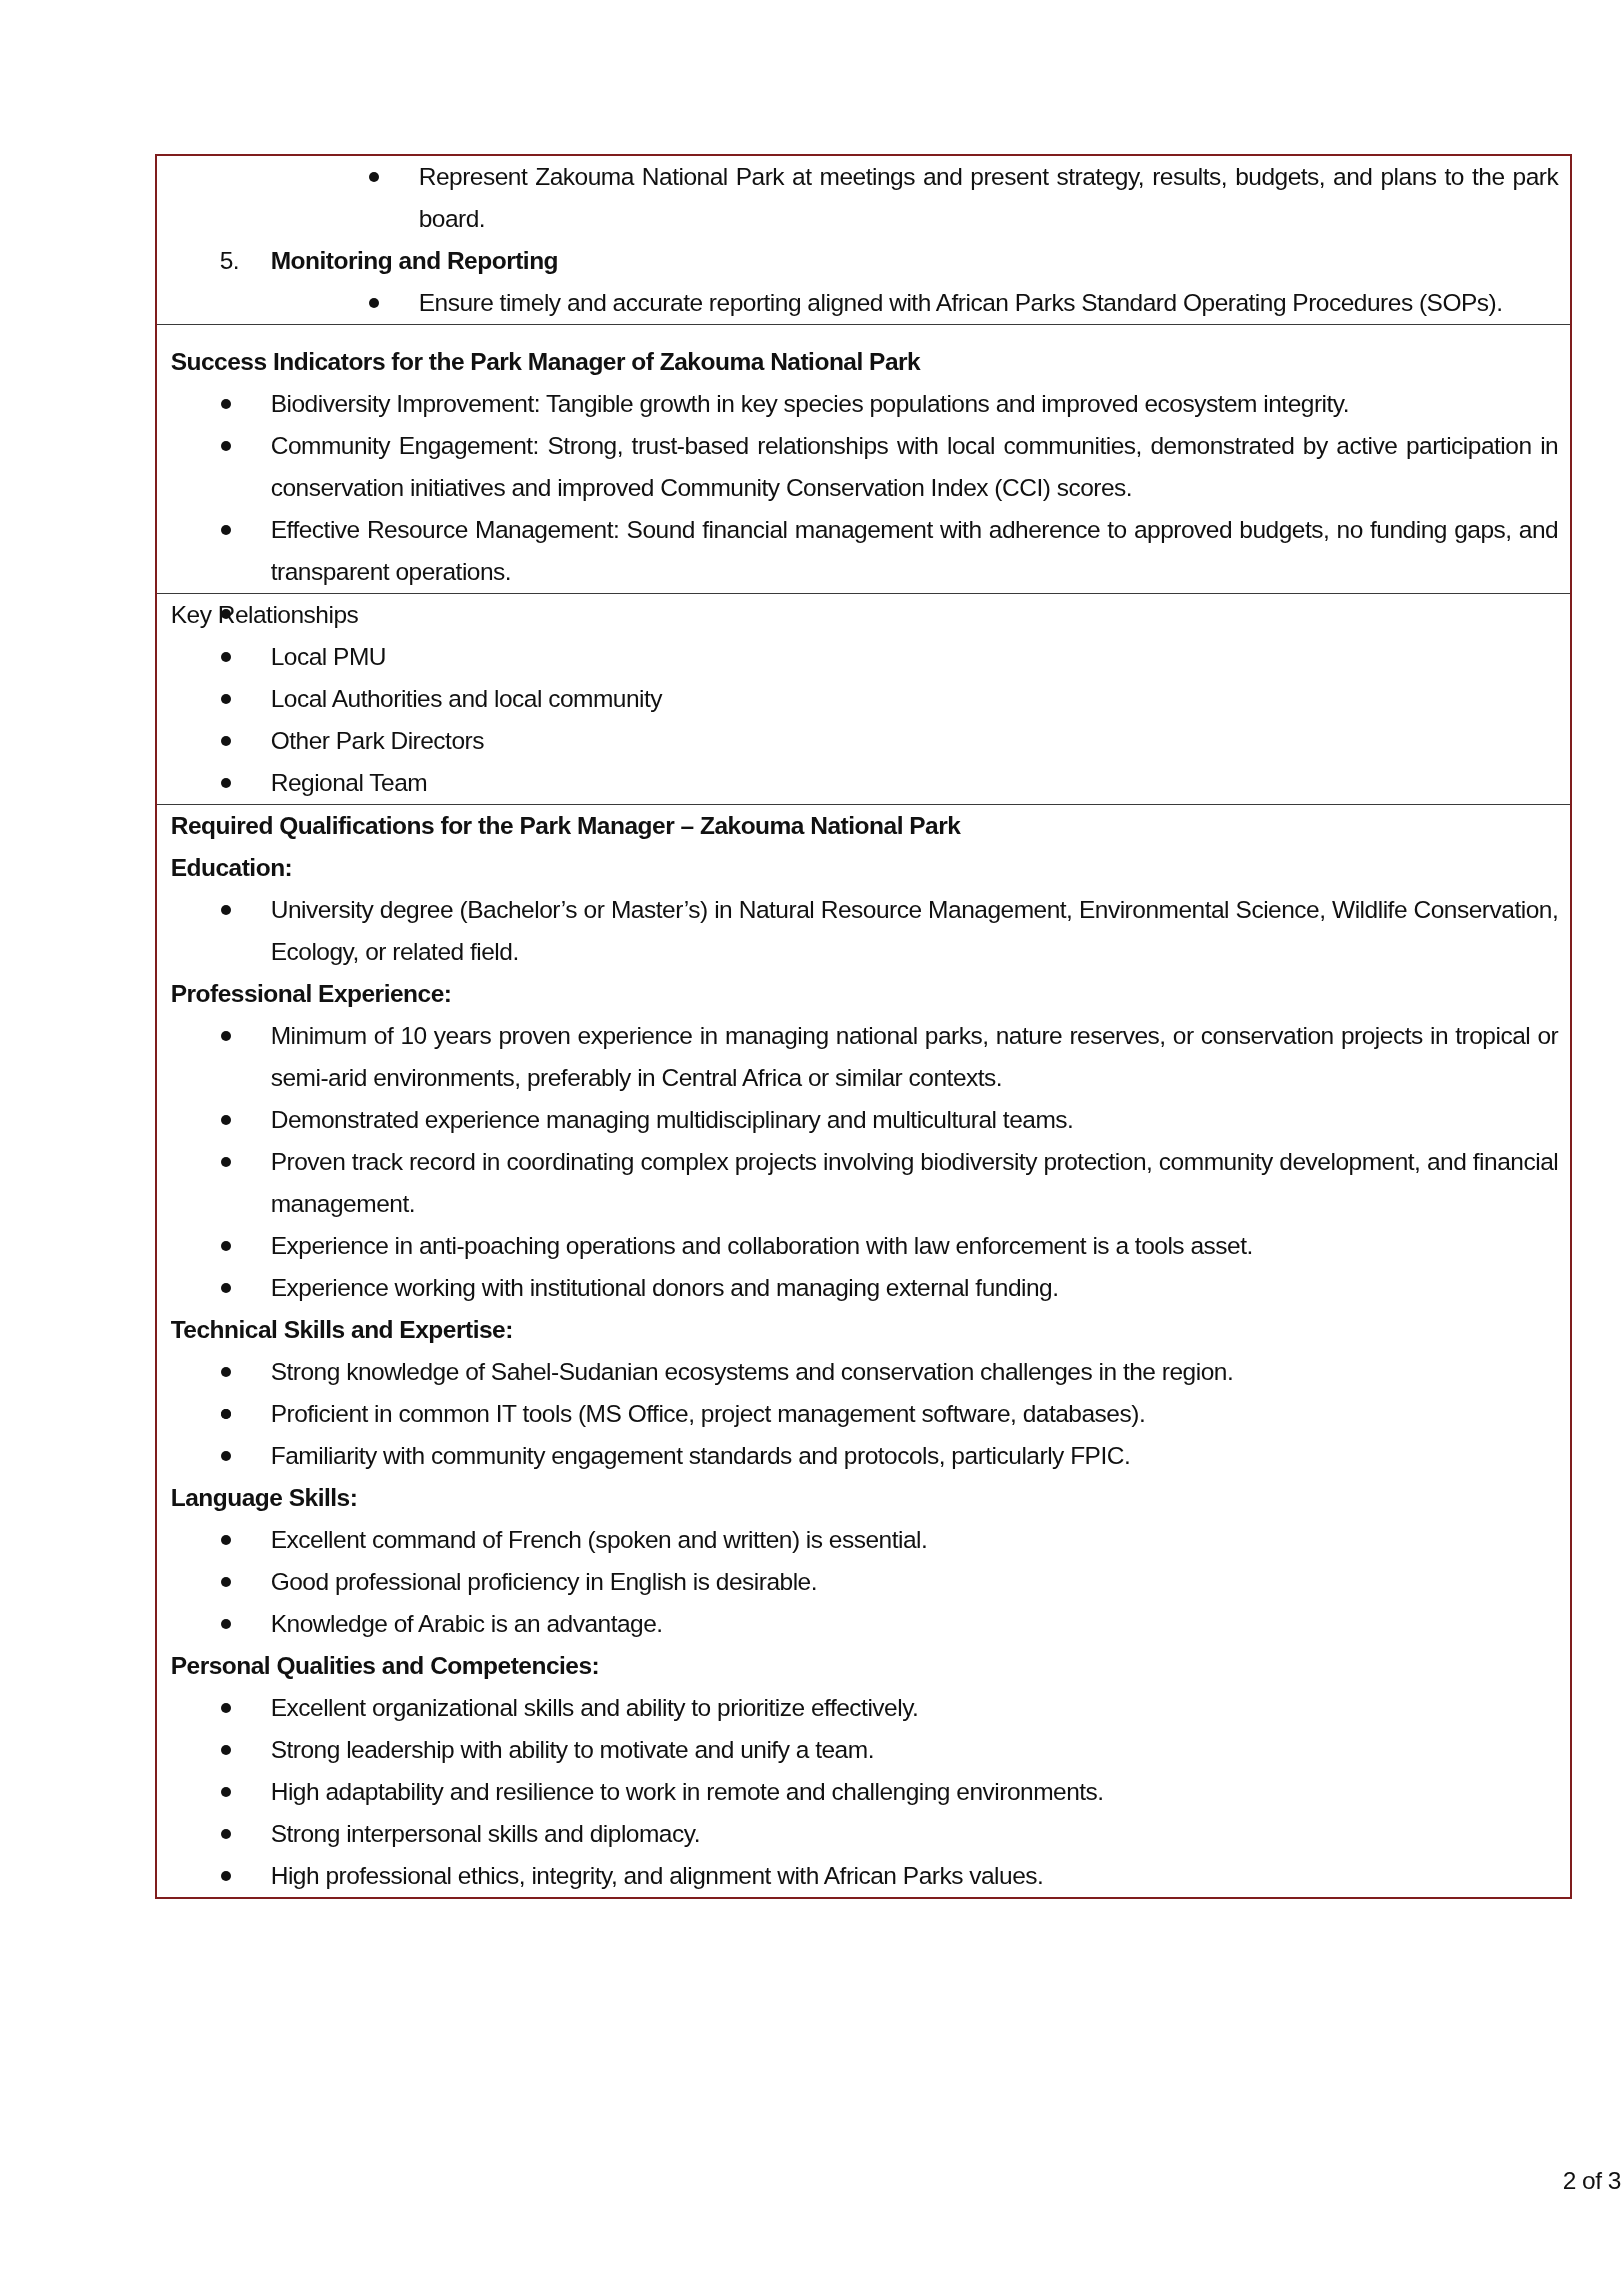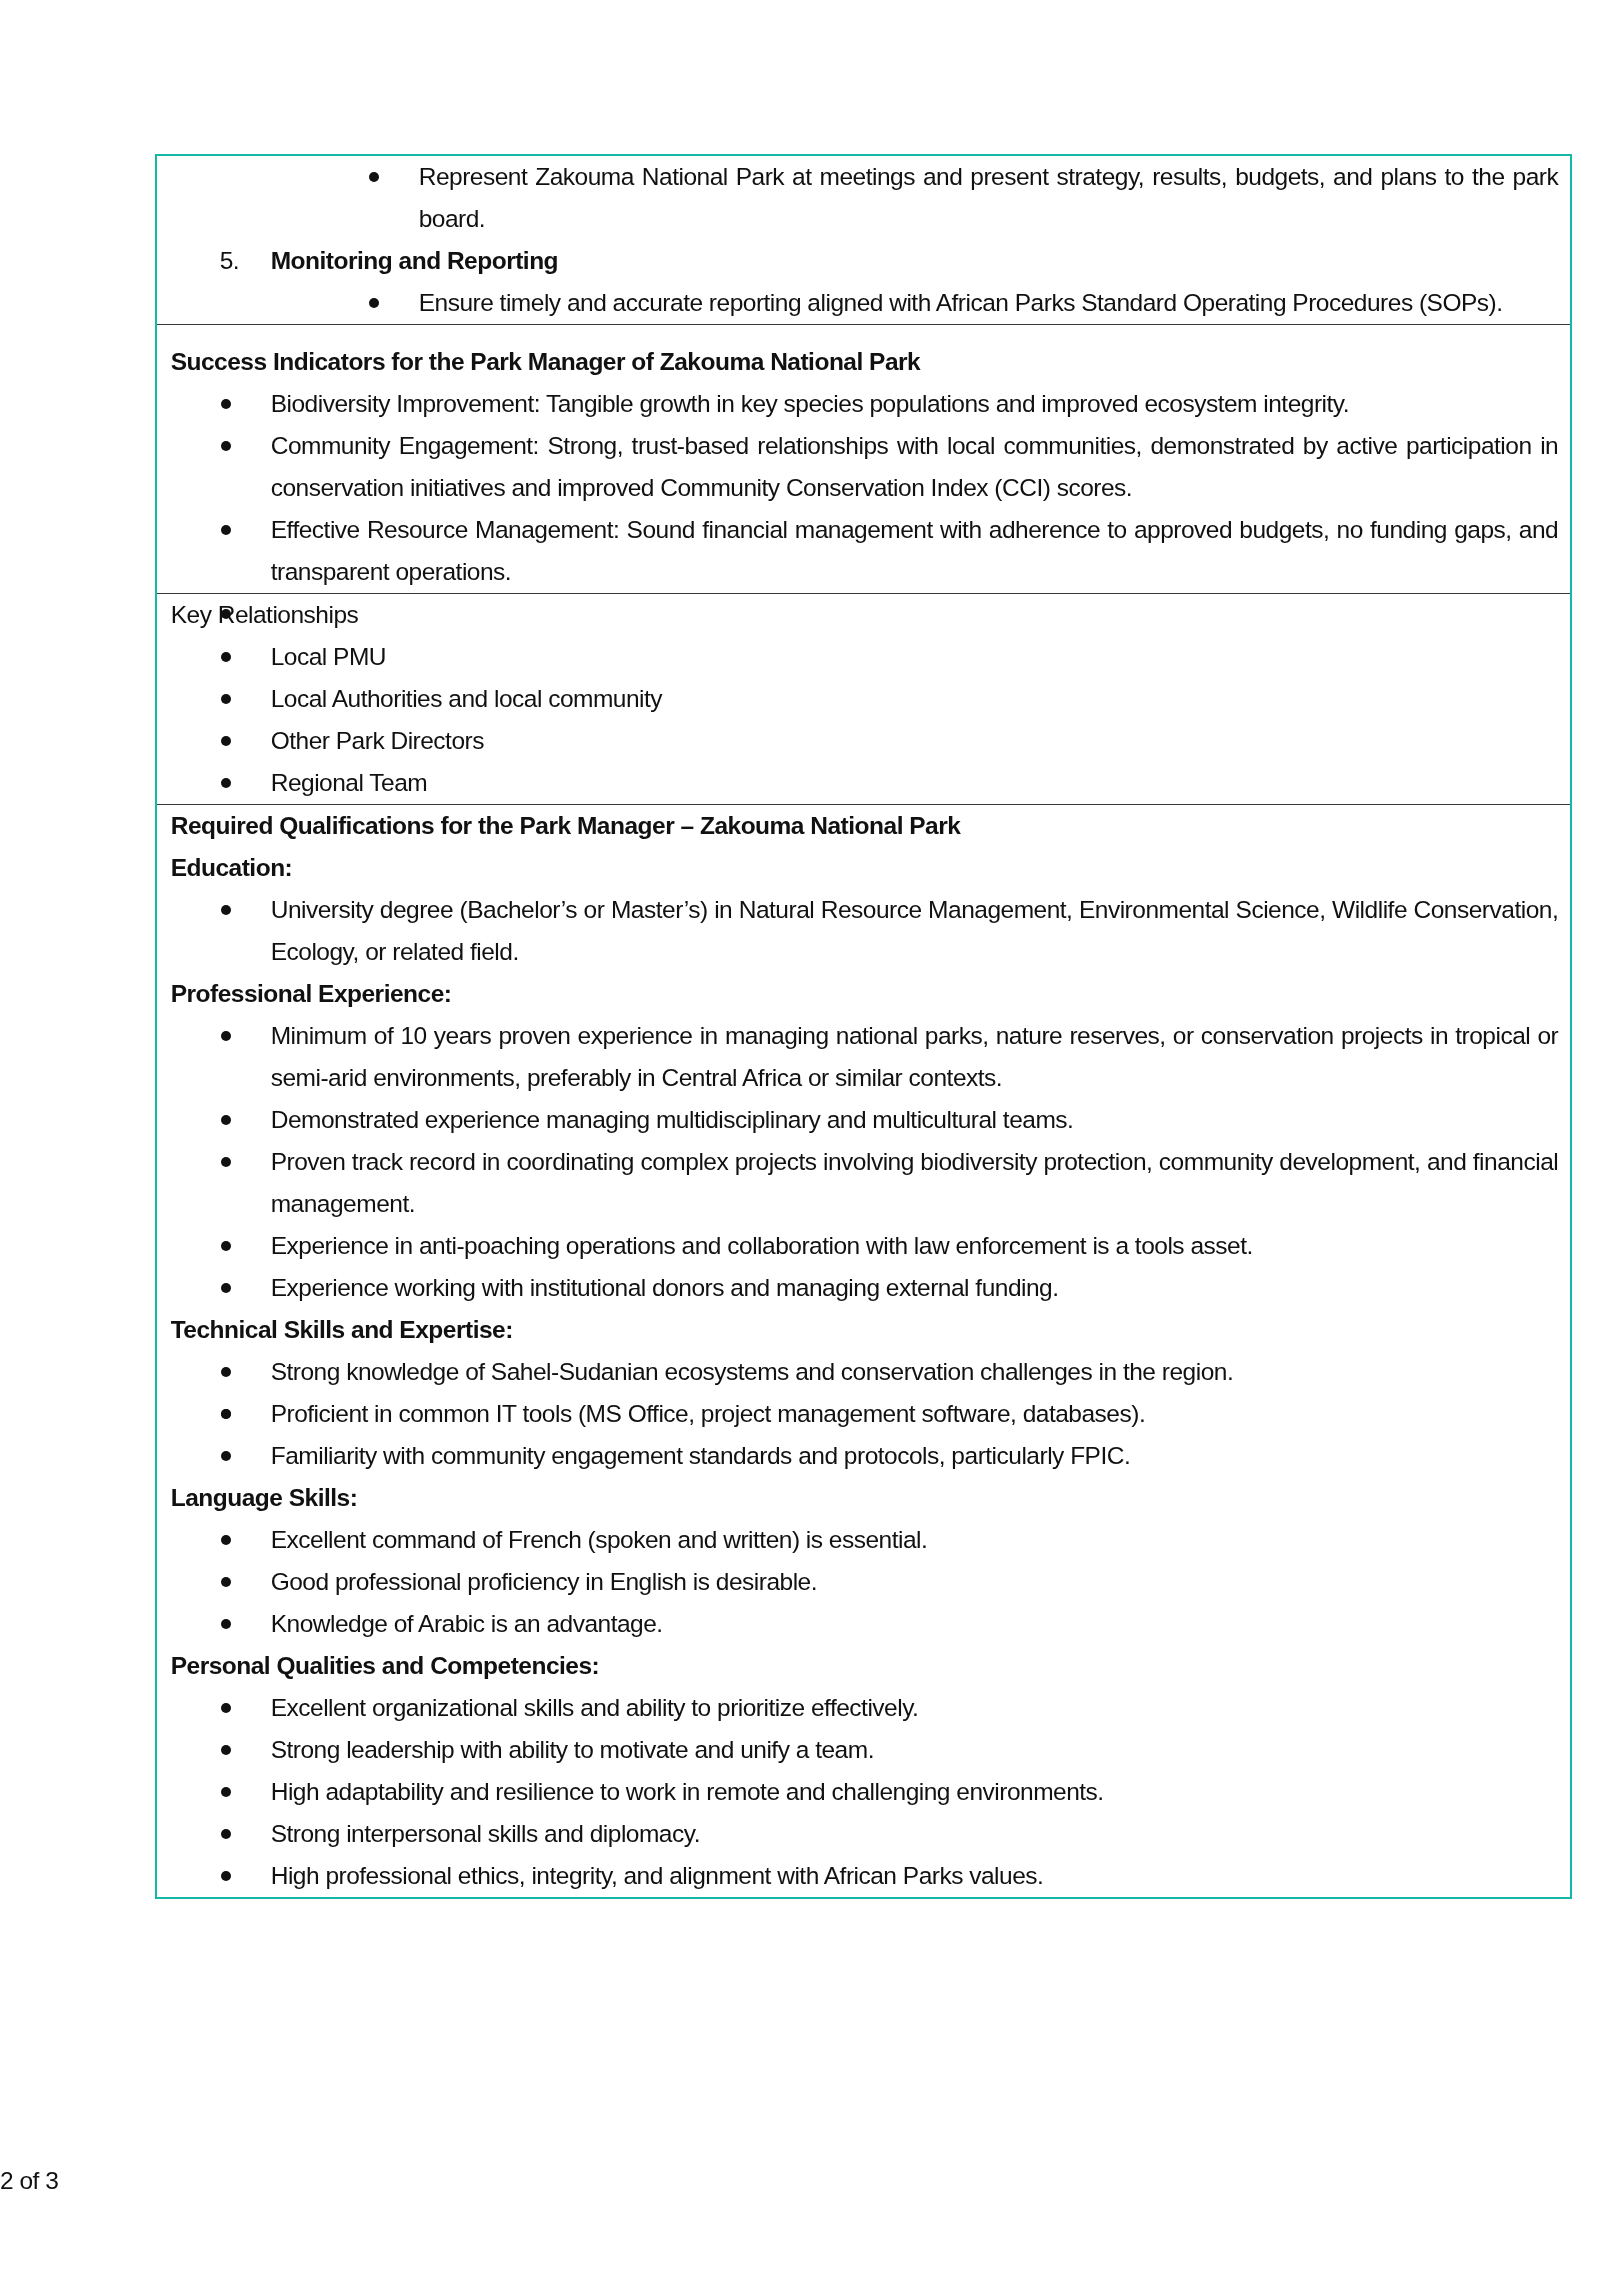--- a/index.html
+++ b/index.html
@@ -2,21 +2,21 @@
 <html><head>
 <meta charset="utf-8">
 <style>
   html, body { margin: 0; padding: 0; background: #ffffff; }
   body {
     width: 1621px; height: 2293px; position: relative; overflow: hidden;
     font-family: "Liberation Sans", sans-serif; color: #111111;
   }
   .page-table {
     position: absolute; left: 155px; top: 154px; width: 1417px;
-    border: 2px solid #14b8a6; box-sizing: border-box;
+    border: 2px solid #7f1d1d; box-sizing: border-box;
   }
   .row { border-top: 1.5px solid #3a3a3a; padding: 0 11.8px 0 13.7px; }
   .row:first-child { border-top: none; }
   .line {
     font-size: 24.5px; line-height: 42px; letter-spacing: -0.5px;
     white-space: nowrap;
   }
   .bold { font-weight: bold; }
   .li { position: relative; font-size: 24.5px; line-height: 42px; letter-spacing: -0.5px; text-align: justify; }
   .li.l1 { padding-left: 100px; padding-right: 0; }
@@ -26,21 +26,21 @@
     background: #111;
   }
   .li.l1 .bullet { left: 50px; }
   .li.l2 .bullet { left: 198px; }
   .li.last-line-left { text-align-last: left; }
   .numbered { position: relative; padding-left: 100px; font-size: 24.5px; line-height: 42px; letter-spacing: -0.5px; }
   .numbered .num { position: absolute; left: 49px; top: 0; font-weight: normal; }
   .row-1 { padding-top: 0px; padding-bottom: 0px; }
   .row-2 { padding-top: 16px; padding-bottom: 0px; }
   .footer {
-    position: absolute; top: 2166px; left: 0; width: 1621px; text-align: left;
+    position: absolute; top: 2166px; left: 0; width: 1621px; text-align: right;
     font-size: 24.5px; line-height: 29px; letter-spacing: -0.5px;
   }
 </style>
 </head>
 <body>
 
 <div class="page-table">
 
   <div class="row row-1">
     <div class="li l2 last-line-left">

